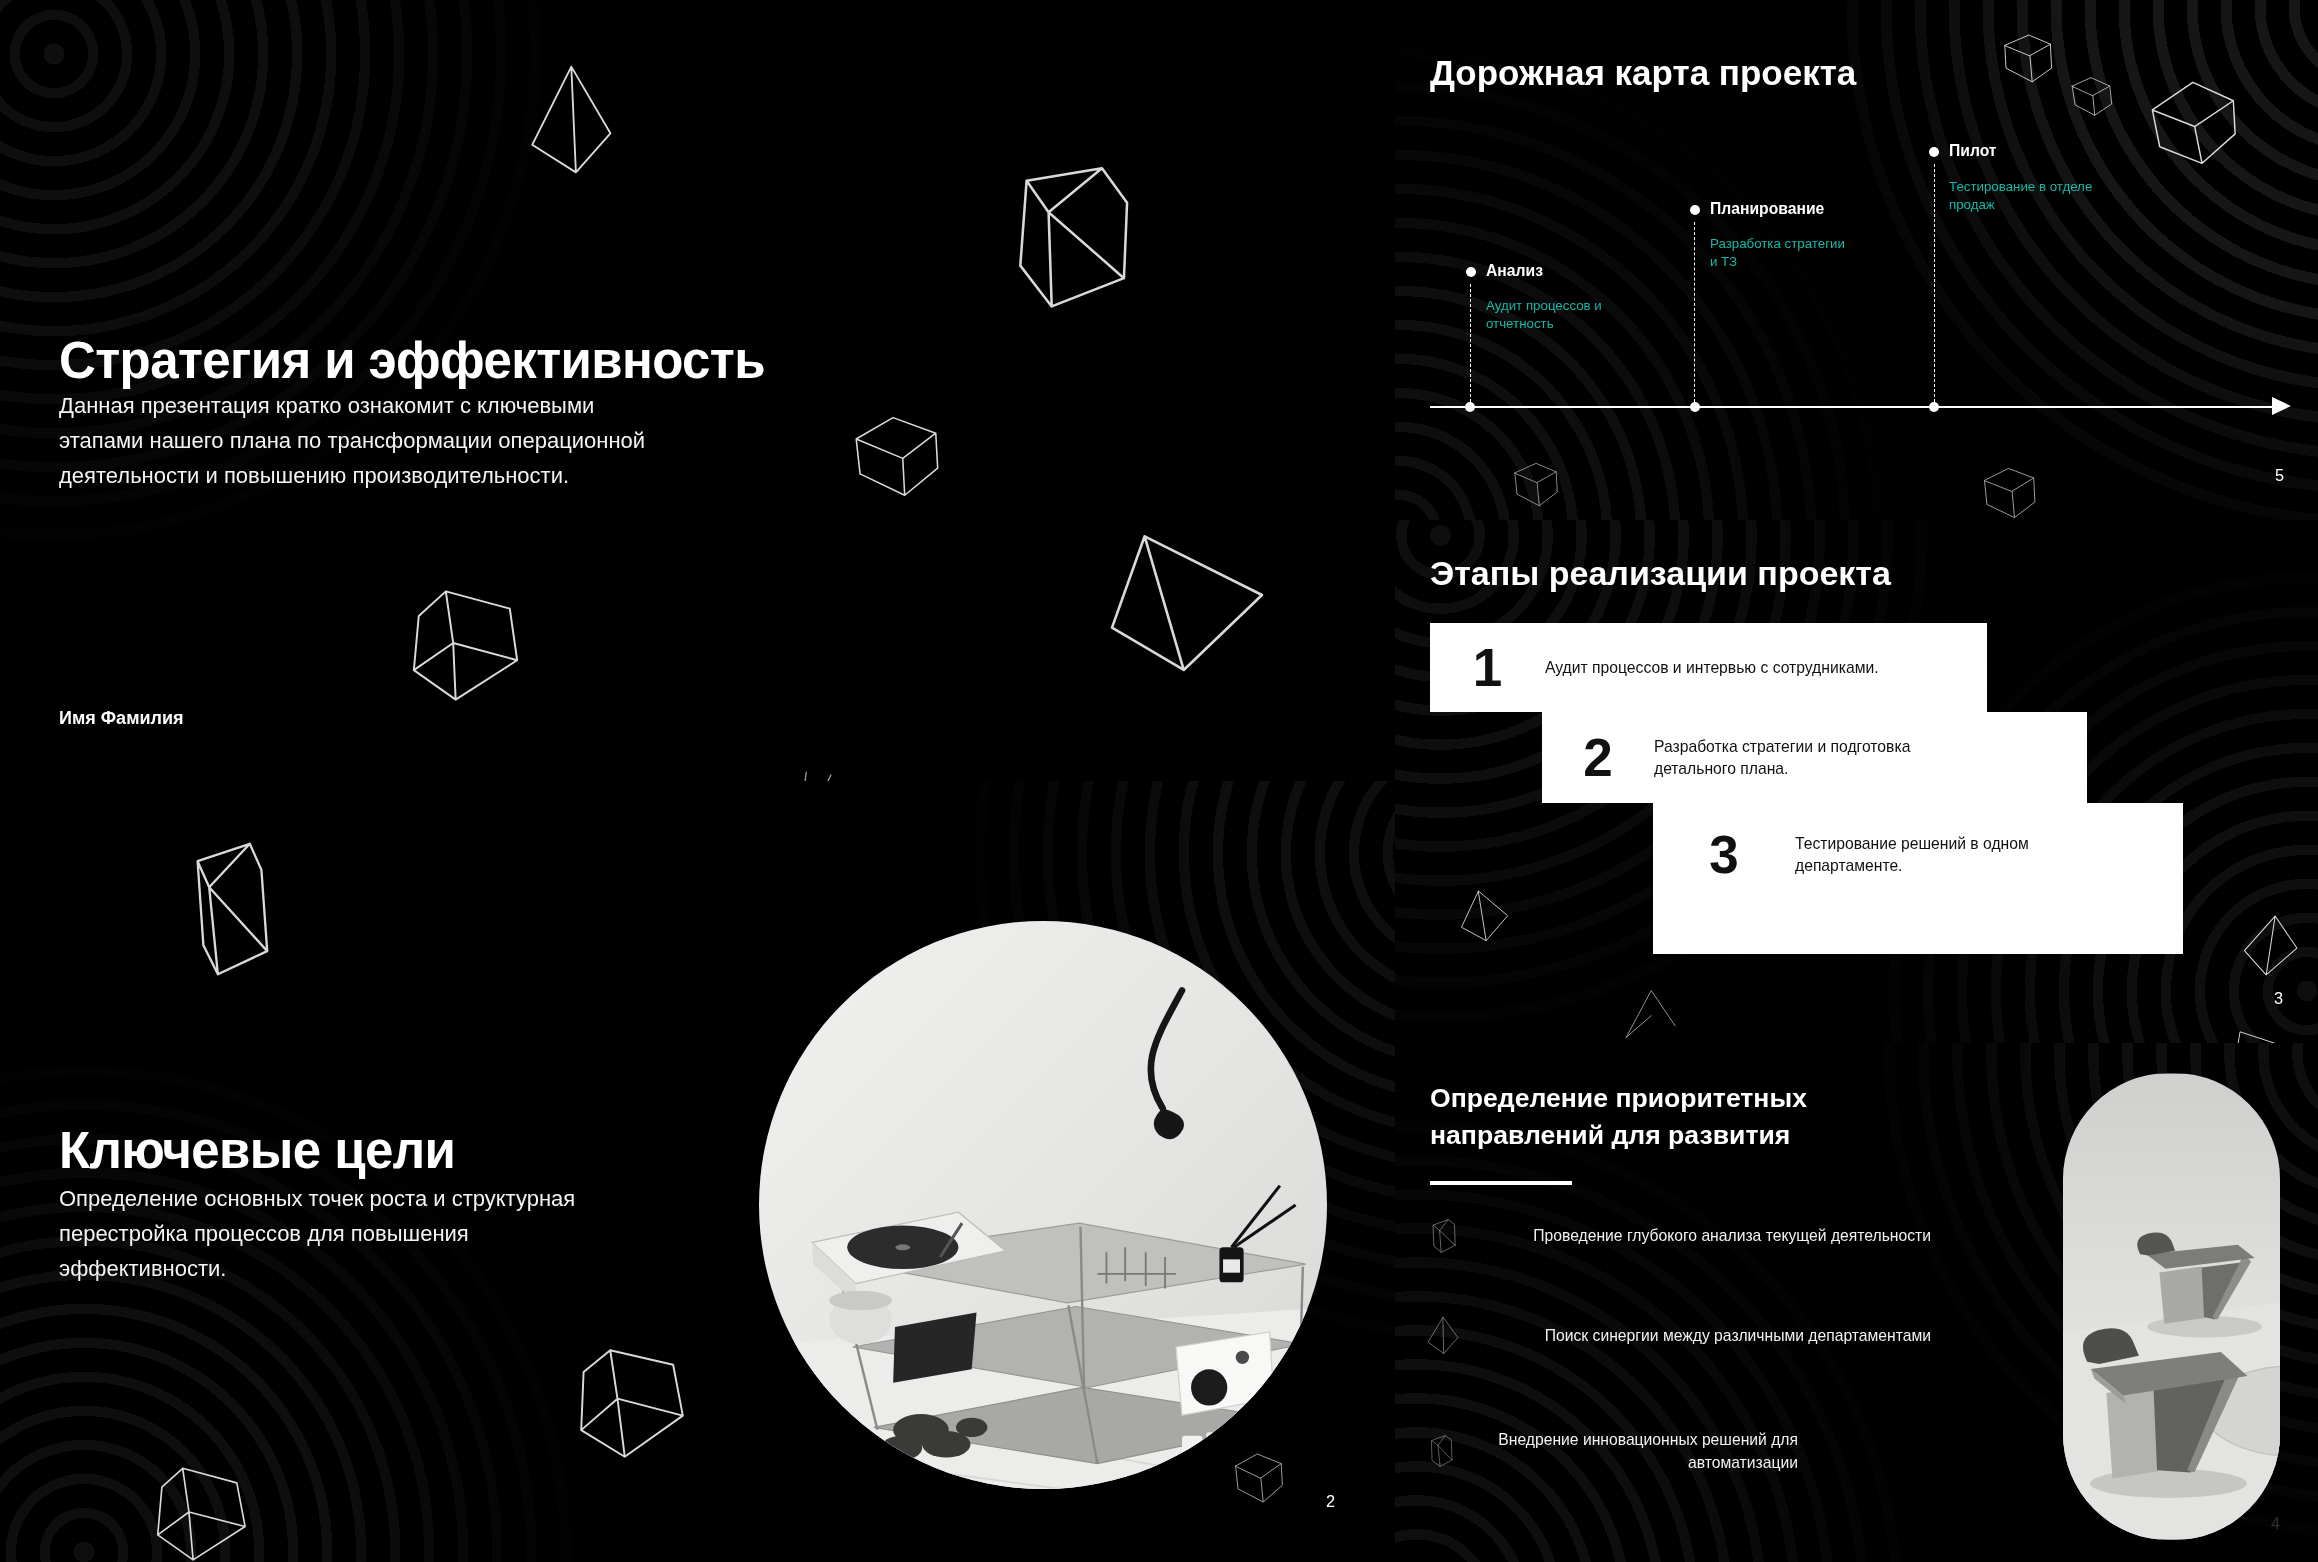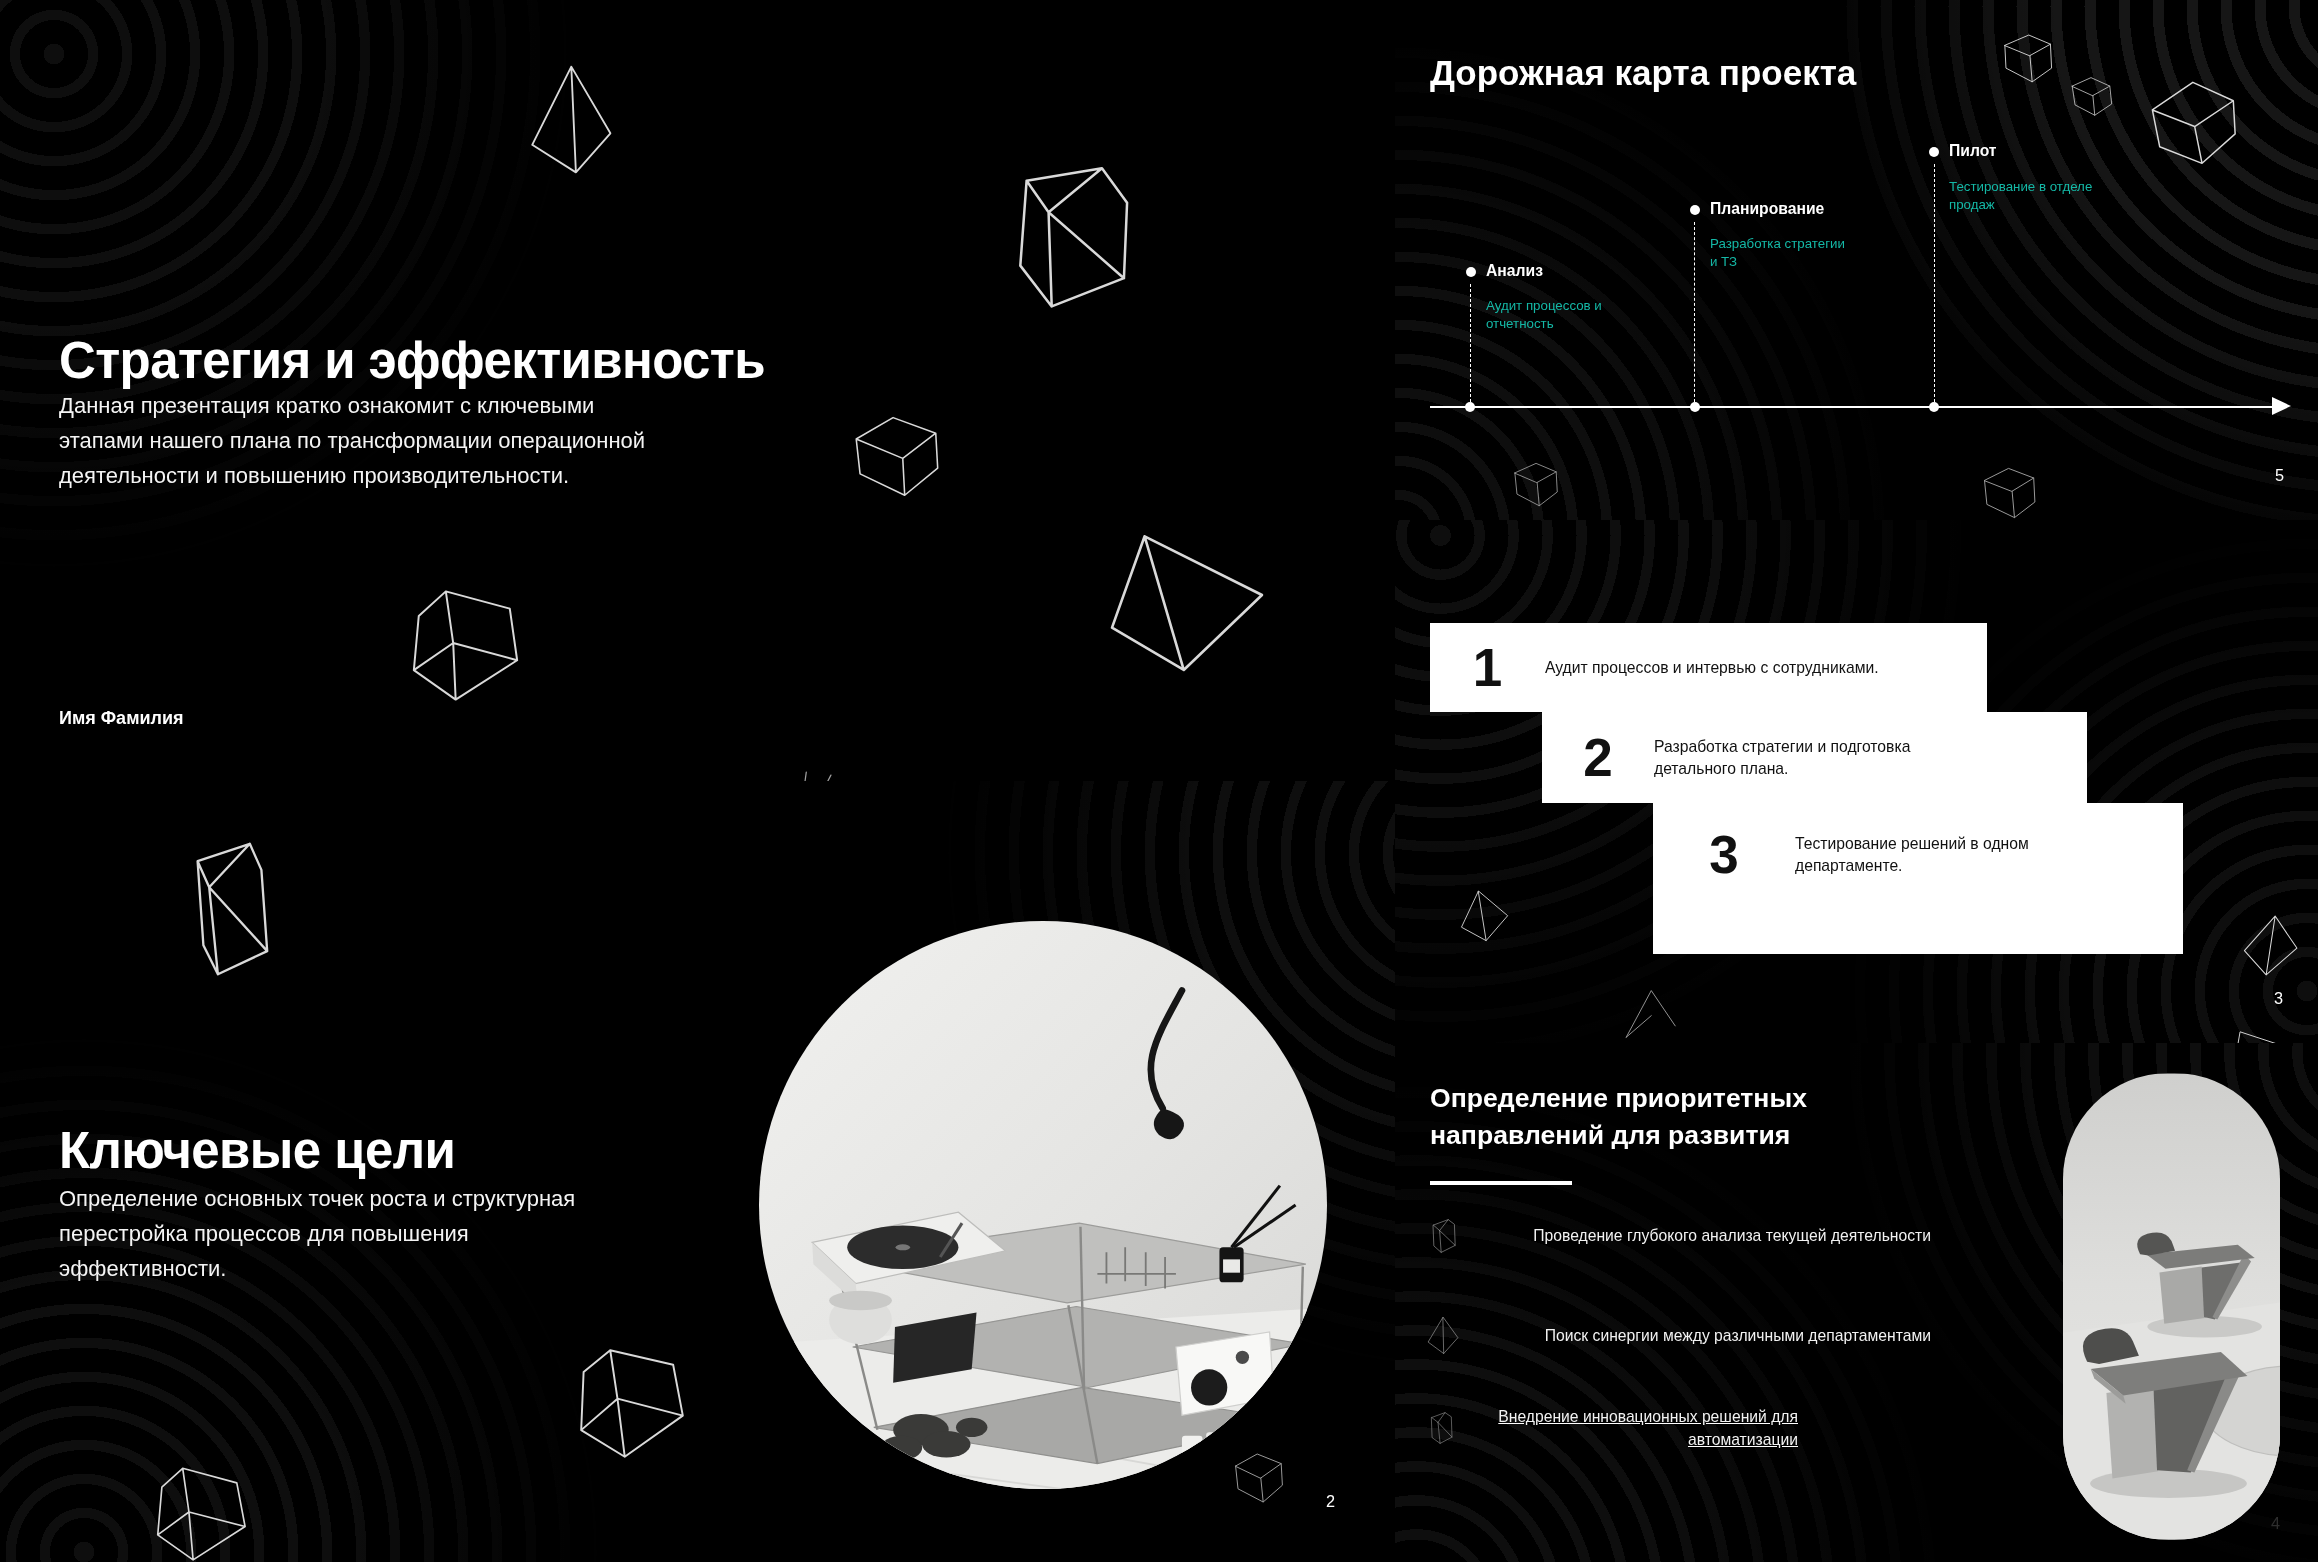--- a/index.html
+++ b/index.html
@@ -238,20 +238,21 @@
       <div class="mdesc pre" style="left:554px; top:178px; width:187px;">Тестирование в отделе
 продаж</div>
     </div>
 
     <div class="pagenum" style="left:880px; top:466px;">5</div>
   </div>
 
   <div class="slide" id="slide3">
     <div class="rip" style="left:-483px; top:-513px; width:1057px; height:1057px;"></div>
     <div class="rip" style="left:459px; top:18px; width:906px; height:906px;"></div>
+    <h1 class="s3-title nowrap" style="top:34px; font-size:34px;">Этапы реализации проекта</h1>
 
     <div class="step" id="step1" style="left:35px; top:103px; width:557px; height:89px;">
       <div class="num" style="width:115px;">1</div>
       <div class="stext pre" style="width:423px;">Аудит процессов и интервью с сотрудниками.</div>
     </div>
     <div class="step" id="step2" style="left:147px; top:192px; width:545px; height:91px;">
       <div class="num" style="width:112px;">2</div>
       <div class="stext pre" style="width:338px;">Разработка стратегии и подготовка
 детального плана.</div>
     </div>
@@ -291,21 +292,21 @@
         <path d="M24 22 L62 8 L78 20 L80 74 L44 92 L26 76 Z M24 22 L40 36 L44 92 M40 36 L80 74 M40 36 L62 8"></path>
       </svg>
       <div class="btext pre" style="width:507px;">Проведение глубокого анализа текущей деятельности</div>
     </div>
     <div class="bullet" style="top:281px;">
       <svg class="shape dim" width="41" height="45" viewBox="0 0 100 100">
         <path d="M46 6 L10 66 L48 94 L82 56 Z M46 6 L48 94"></path>
       </svg>
       <div class="btext pre" style="width:507px;">Поиск синергии между различными департаментами</div>
     </div>
-    <div class="bullet" style="top:362px;text-decoration:underline;">
+    <div class="bullet" style="top:385px;">
       <svg class="shape dim" width="35" height="46" viewBox="0 0 100 100">
         <path d="M22 20 L60 6 L78 18 L80 76 L46 94 L24 78 Z M22 20 L40 34 L46 94 M40 34 L80 76 M40 34 L60 6"></path>
       </svg>
       <div class="btext pre" style="width:374px;">Внедрение инновационных решений для
 автоматизации</div>
     </div>
 
     <div class="photo-card">
       <svg width="217" height="467" viewBox="0 0 360 773">
         <defs>

